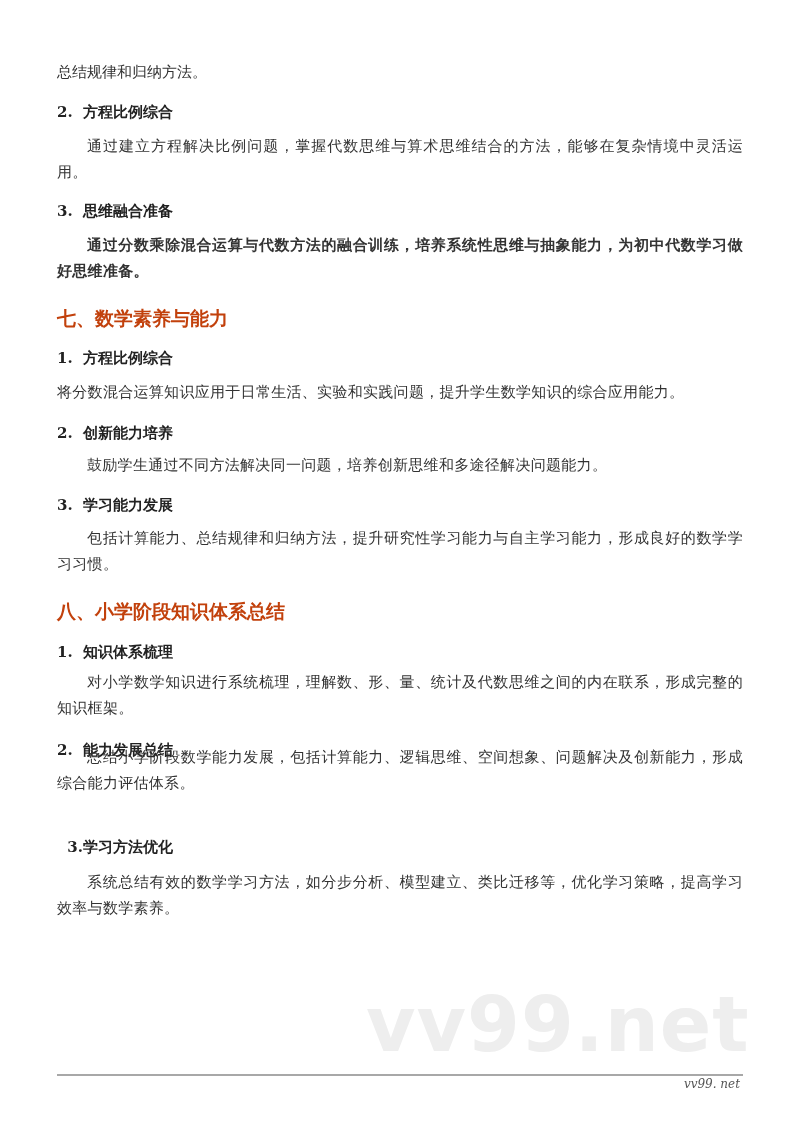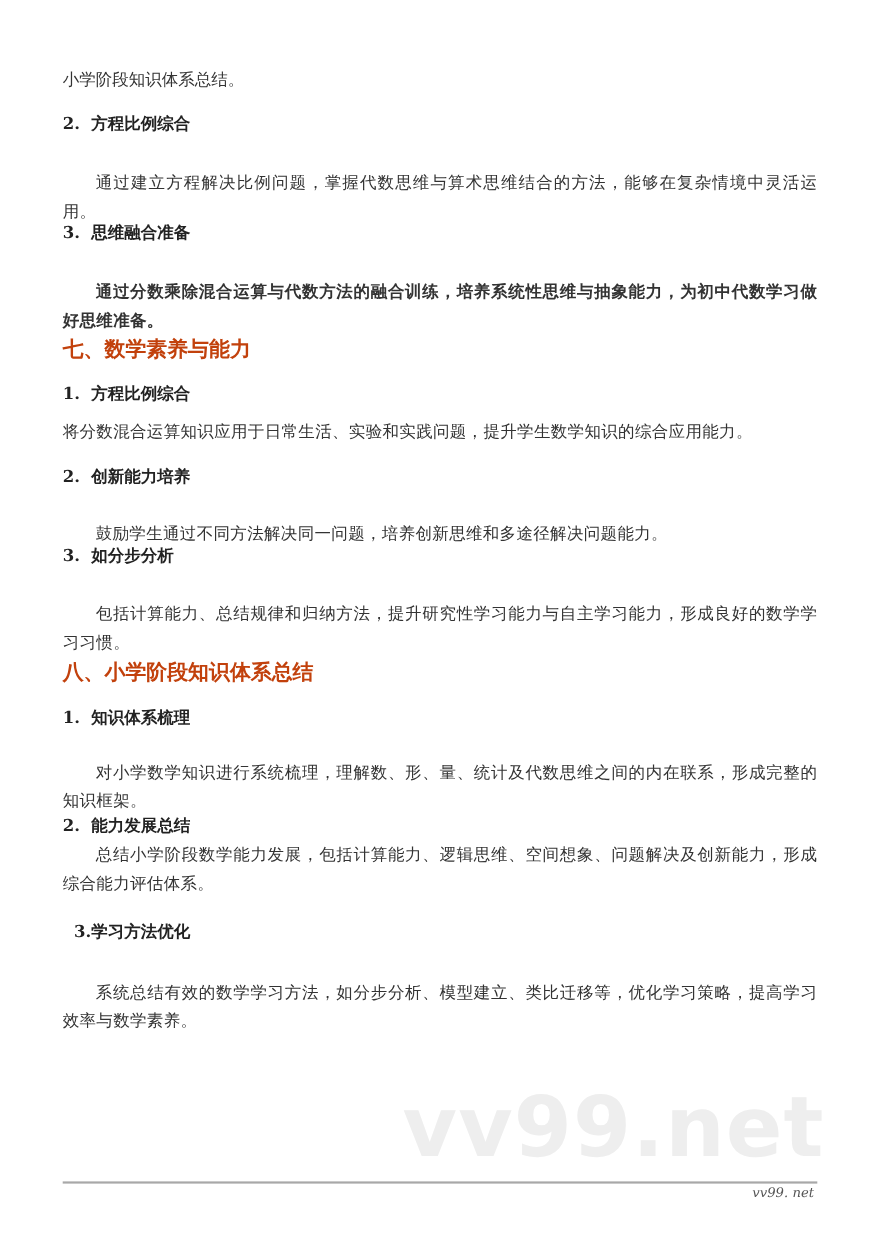--- a/index.html
+++ b/index.html
@@ -2,38 +2,38 @@
 <html><head>
 <meta charset="utf-8">
 <style>
   html, body { margin: 0; padding: 0; background: #ffffff; }
   body { width: 800px; height: 1130px; position: relative; overflow: hidden;
          font-family: "DejaVu Serif", "Liberation Serif", serif; color: #333333; }
   .page { position: absolute; left: 57px; top: 0; width: 686px; }
   .line { position: absolute; left: 0; white-space: nowrap; font-size: 15px; line-height: 20px; }
   .para { position: absolute; left: 0; width: 686px; font-size: 15px; line-height: 26px;
           text-align: justify; letter-spacing: 0.3px; }
-  .indent { text-indent: 30px; margin-top: 20px; }
+  .indent { text-indent: 30px; }
   .h2 { position: absolute; left: 0; font-family: "DejaVu Sans", "Liberation Sans", sans-serif;
         font-weight: bold; font-size: 19px; line-height: 24px; color: #c2410c; white-space: nowrap; }
   .h3 { position: absolute; left: 0; font-family: "DejaVu Sans", "Liberation Sans", sans-serif;
         font-weight: bold; font-size: 15px; line-height: 20px; color: #222222; white-space: nowrap; }
   .h3 .num { display: inline-block; width: 26px; font-family: "DejaVu Serif", serif; }
   .watermark { position: absolute; left: 366px; top: 985px; font-family: "DejaVu Sans", "Liberation Sans", sans-serif;
                font-weight: bold; font-size: 76px; line-height: 80px; color: #eeeeee; letter-spacing: 1px; }
   .footer-line { position: absolute; left: 57px; top: 1074px; width: 686px; height: 2px; background: #a8a8a8; }
   .footer-text { position: absolute; right: 60px; top: 1077px; font-family: "DejaVu Serif", serif;
                  font-style: italic; font-size: 12px; color: #555555; }
 </style>
 </head>
 <body>
 
 <div class="page">
 
-  <div class="line" style="top:62px;">小学阶段知识体系总结。</div>
+  <div class="line" style="top:62px;">总结规律和归纳方法。</div>
 
   <div class="h3" style="top:102px;">
     <span class="num">2.</span><span>方程比例综合</span>
   </div>
   <div class="para indent" style="top:133px;">通过建立方程解决比例问题，掌握代数思维与算术思维结合的方法，能够在复杂情境中灵活运用。</div>
 
   <div class="h3" style="top:201px;">
     <span class="num">3.</span><span>思维融合准备</span>
   </div>
   <div class="para indent" style="top:232px;font-weight:bold;">通过分数乘除混合运算与代数方法的融合训练，培养系统性思维与抽象能力，为初中代数学习做好思维准备。</div>
@@ -44,21 +44,21 @@
     <span class="num">1.</span><span>方程比例综合</span>
   </div>
   <div class="para" style="top:379px;">将分数混合运算知识应用于日常生活、实验和实践问题，提升学生数学知识的综合应用能力。</div>
 
   <div class="h3" style="top:423px;">
     <span class="num">2.</span><span>创新能力培养</span>
   </div>
   <div class="para indent" style="top:452px;">鼓励学生通过不同方法解决同一问题，培养创新思维和多途径解决问题能力。</div>
 
   <div class="h3" style="top:495px;">
-    <span class="num">3.</span><span>如分步分析</span>
+    <span class="num">3.</span><span>学习能力发展</span>
   </div>
   <div class="para indent" style="top:525px;">包括计算能力、总结规律和归纳方法，提升研究性学习能力与自主学习能力，形成良好的数学学习习惯。</div>
 
   <div class="h2" style="top:599px;">八、小学阶段知识体系总结</div>
 
   <div class="h3" style="top:642px;">
     <span class="num">1.</span><span>知识体系梳理</span>
   </div>
   <div class="para indent" style="top:669px;">对小学数学知识进行系统梳理，理解数、形、量、统计及代数思维之间的内在联系，形成完整的知识框架。</div>
 

